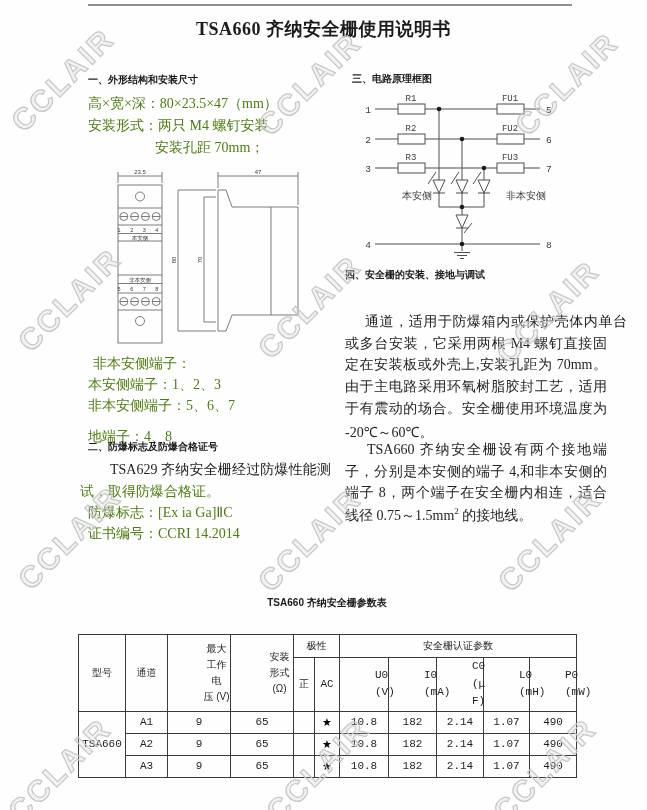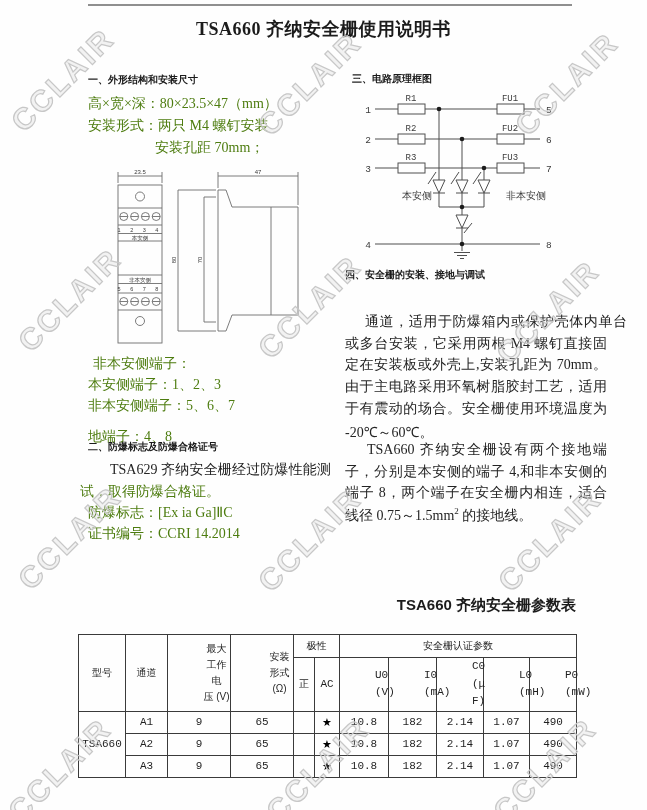--- a/index.html
+++ b/index.html
@@ -27,22 +27,22 @@
   .wm{position:absolute;transform:translate(-50%,-50%) rotate(-45deg);
       font-family:"Liberation Sans",sans-serif;font-weight:bold;font-size:30px;
       letter-spacing:3px;color:rgba(197,197,197,0.20);-webkit-text-stroke:1.2px #c7c7c7;
       white-space:nowrap;pointer-events:none;z-index:6;}
   
   .draw{position:absolute;z-index:1;}
   svg text{fill:#3b3b3b;}
   .dtx{font-family:"Liberation Sans",sans-serif;}
   .mtx{font-family:"Liberation Mono",monospace;}
   
-  .tbl-caption{position:absolute;left:78px;top:596px;width:498px;text-align:right;
-               font-family:"Liberation Sans",sans-serif;font-weight:bold;font-size:15px;
+  .tbl-caption{position:absolute;left:78px;top:596px;width:498px;text-align:center;
+               font-family:"Liberation Sans",sans-serif;font-weight:bold;font-size:10px;
                color:#1b1b1b;}
   table.params{position:absolute;left:78px;top:634px;width:498px;border-collapse:collapse;
                table-layout:fixed;z-index:1;}
   table.params th,table.params td{border:1px solid #3a3a3a;padding:0;text-align:center;
                vertical-align:middle;font-weight:normal;}
   .cn{font-family:"Liberation Sans",sans-serif;font-size:10px;color:#1f1f1f;}
   .num{font-family:"Liberation Mono",monospace;font-size:11px;color:#1f1f1f;}
   .star{font-family:"Liberation Sans",sans-serif;font-size:11px;color:#000;}
   tr.hr1{height:23px;} tr.hr2{height:43px;} tr.br{height:22px;}
   .two>div{line-height:1.6;margin-left:35px;}

